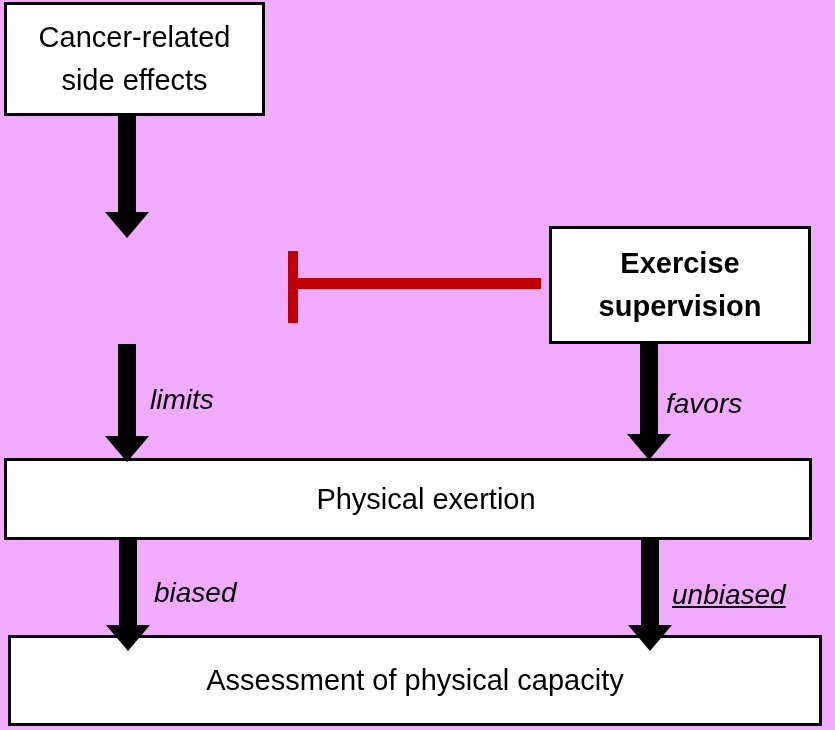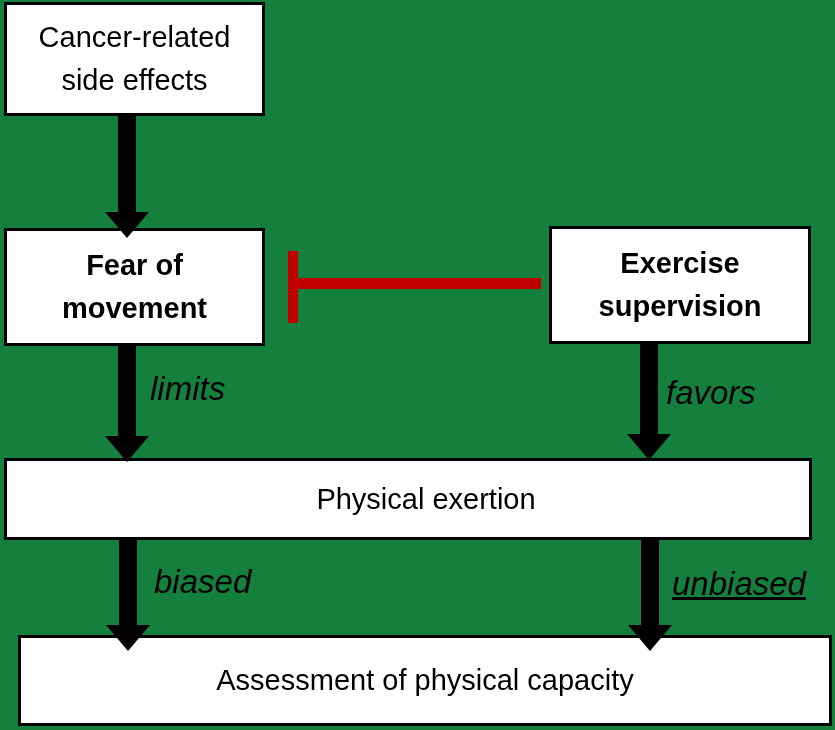--- a/index.html
+++ b/index.html
@@ -1,20 +1,20 @@
 <!DOCTYPE html>
 <html><head>
 <meta charset="utf-8">
 <style>
   html, body { margin: 0; padding: 0; background: #ffffff; }
   .canvas {
     position: relative;
     width: 835px;
     height: 730px;
-    background: #15803d;
+    background: #f0abfc;
     font-family: "Liberation Sans", sans-serif;
     color: #000000;
     overflow: hidden;
   }
   .node {
     position: absolute;
     box-sizing: border-box;
     border: 3px solid #000000;
     background: #ffffff;
     display: flex;
@@ -23,21 +23,21 @@
     text-align: center;
     font-size: 29px;
     line-height: 43px;
     white-space: pre-line;
   }
   .node.bold { font-weight: bold; }
   #node-cancer      { left: 4px;   top: 2px;   width: 261px; height: 114px; }
   #node-fear        { left: 4px;   top: 228px; width: 261px; height: 118px; }
   #node-exercise    { left: 549px; top: 226px; width: 262px; height: 118px; }
   #node-exertion    { left: 4px;   top: 458px; width: 808px; height: 82px; padding-left: 36px;  }
-  #node-assessment  { left: 18px;   top: 635px; width: 814px; height: 91px; text-align: right;  }
+  #node-assessment  { left: 8px;   top: 635px; width: 814px; height: 91px; text-align: right;  }
 
   .shaft { position: absolute; width: 18px; background: #000000; }
   .head {
     position: absolute;
     width: 0; height: 0;
     border-left: 22px solid transparent;
     border-right: 22px solid transparent;
     border-top: 26px solid #000000;
   }
   
@@ -55,40 +55,39 @@
   
   #a5s { left: 641px; top: 538px; height: 90px; }
   #a5h { left: 628px; top: 625px; }
 
   .inhibit-bar { position: absolute; background: #c00000; }
   #inhibit-h { left: 288px; top: 278px; width: 253px; height: 11px; }
   #inhibit-v { left: 288px; top: 251px; width: 10px;  height: 72px; }
 
   .edge-label {
     position: absolute;
-    font-size: 33px;
+    font-size: 28px;
     font-style: italic;
     line-height: 38px;
     white-space: nowrap;
+    margin-top: 11px;
   }
   #label-limits   { left: 150px; top: 370px; }
   #label-favors   { left: 666px; top: 374px; }
   #label-biased   { left: 154px; top: 563px; }
   #label-unbiased { left: 672px; top: 565px; text-decoration: underline; }
 </style>
 </head>
 <body>
 
 <div class="canvas">
 
   <div class="node" id="node-cancer">Cancer-related
 side effects</div>
 
-  <div class="node bold" id="node-fear">Fear of
-movement</div>
 
   <div class="node bold" id="node-exercise">Exercise
 supervision</div>
 
   <div class="node" id="node-exertion">Physical exertion</div>
 
   <div class="node" id="node-assessment">Assessment of physical capacity</div>
 
   <div class="shaft" id="a1s"></div>
   <div class="head" id="a1h"></div>

